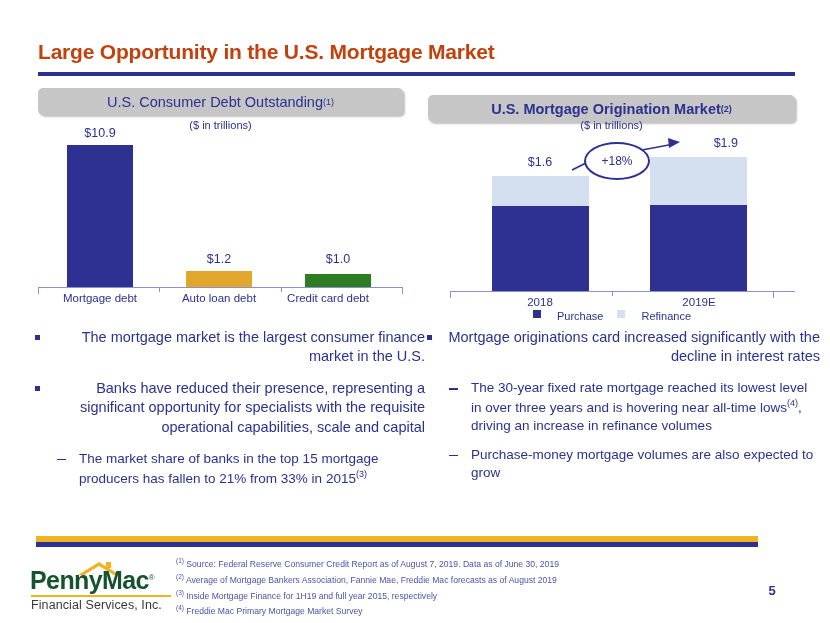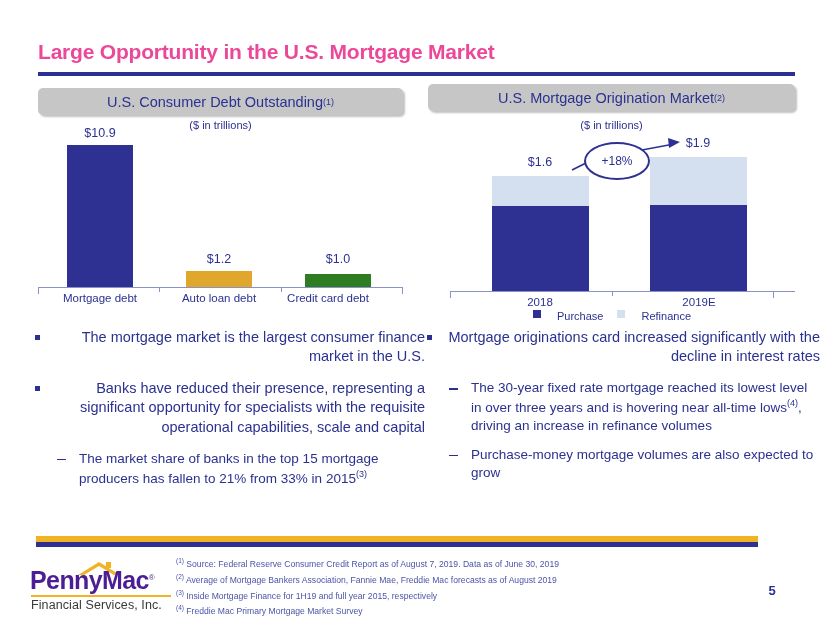--- a/index.html
+++ b/index.html
@@ -6,39 +6,39 @@
   body{
     width:830px;height:623px;position:relative;overflow:hidden;
     font-family:"Liberation Sans","DejaVu Sans",sans-serif;
     color:#2e3192;
   }
   .slide{position:absolute;inset:0;background:#fff;}
 
   
   .title{
     position:absolute;left:38px;top:40px;
-    font-size:21px;font-weight:bold;color:#ec4899;
+    font-size:21px;font-weight:bold;color:#c2410c;
     letter-spacing:-0.2px;white-space:nowrap;
   }
   .title-rule{
     position:absolute;left:38px;top:72px;width:757px;height:4px;
     background:#2b3190;
   }
 
   
   .panel-head{
     position:absolute;height:27px;border-radius:5px;
     background:#c6c6c6;
     box-shadow:2px 2px 2px rgba(120,120,120,0.45);
     display:flex;align-items:center;justify-content:center;
     font-size:14.5px;color:#2b3190;
   }
   .panel-head sup{font-size:9px;vertical-align:super;}
   #head-left{left:38px;top:88px;width:365px;}
-  #head-right{left:428px;top:84px;width:367px;}
+  #head-right{left:428px;top:95px;width:367px;font-weight:bold;}
 
   .sub-units{
     position:absolute;font-size:11px;color:#2b3190;
     text-align:center;
   }
   #units-left{left:38px;top:119px;width:365px;}
   #units-right{left:428px;top:119px;width:367px;}
 
   
   .chart{position:absolute;}
@@ -95,21 +95,21 @@
   }
   sup{font-size:9px;vertical-align:super;}
 
   
   .footer-rule-gold{position:absolute;left:36px;top:536px;width:722px;height:6px;background:#f0b323;}
   .footer-rule-navy{position:absolute;left:36px;top:542px;width:722px;height:5px;background:#2e3192;}
 
   .logo{position:absolute;left:28px;top:556px;width:150px;height:58px;}
   .logo-name{
     position:absolute;left:2px;top:10px;font-size:25px;font-weight:bold;
-    color:#4c1d95;letter-spacing:-0.6px;
+    color:#14532d;letter-spacing:-0.6px;
   }
   .logo-reg{font-size:8px;vertical-align:super;font-weight:normal;}
   .logo-roof{position:absolute;left:48px;top:4px;width:46px;height:16px;}
   .logo-underline{position:absolute;left:3px;top:39px;width:140px;height:2px;background:#f0b323;}
   .logo-sub{
     position:absolute;left:3px;top:42px;font-size:12.5px;color:#3a3a3a;
     letter-spacing:0.1px;
   }
 
   .footnotes{
@@ -171,21 +171,21 @@
     <div class="axis-cap" style="left:345px;top:159px;"></div>
     <div class="tickmark" style="left:184px;top:159px;"></div>
 
     <div class="bar bar-lite" style="left:64px;top:44px;width:97px;height:30px;"></div>
     <div class="bar bar-navy" style="left:64px;top:74px;width:97px;height:85px;"></div>
     <div class="bar-label" style="left:72px;top:23px;width:80px;">$1.6</div>
     <div class="cat-label" style="left:72px;top:164px;width:80px;">2018</div>
 
     <div class="bar bar-lite" style="left:222px;top:25px;width:97px;height:48px;"></div>
     <div class="bar bar-navy" style="left:222px;top:73px;width:97px;height:86px;"></div>
-    <div class="bar-label" style="left:230px;top:4px;width:80px;">$1.9</div>
+    <div class="bar-label" style="left:230px;top:4px;width:80px;text-align:right;">$1.9</div>
     <div class="cat-label" style="left:228px;top:164px;width:86px;">2019E</div>
 
     <svg style="position:absolute;left:0;top:0;width:367px;height:180px;overflow:visible;pointer-events:none;">
       <line x1="144" y1="38" x2="164" y2="28" stroke="#2e3192" stroke-width="1.6"></line>
       <line x1="214" y1="18" x2="246" y2="12" stroke="#2e3192" stroke-width="1.6"></line>
       <polygon points="252,10 240,6 241,16" fill="#2e3192"></polygon>
     </svg>
     <div class="callout" style="left:156px;top:10px;width:62px;height:34px;">+18%</div>
 
     <div class="legend" style="left:105px;top:178px;">

